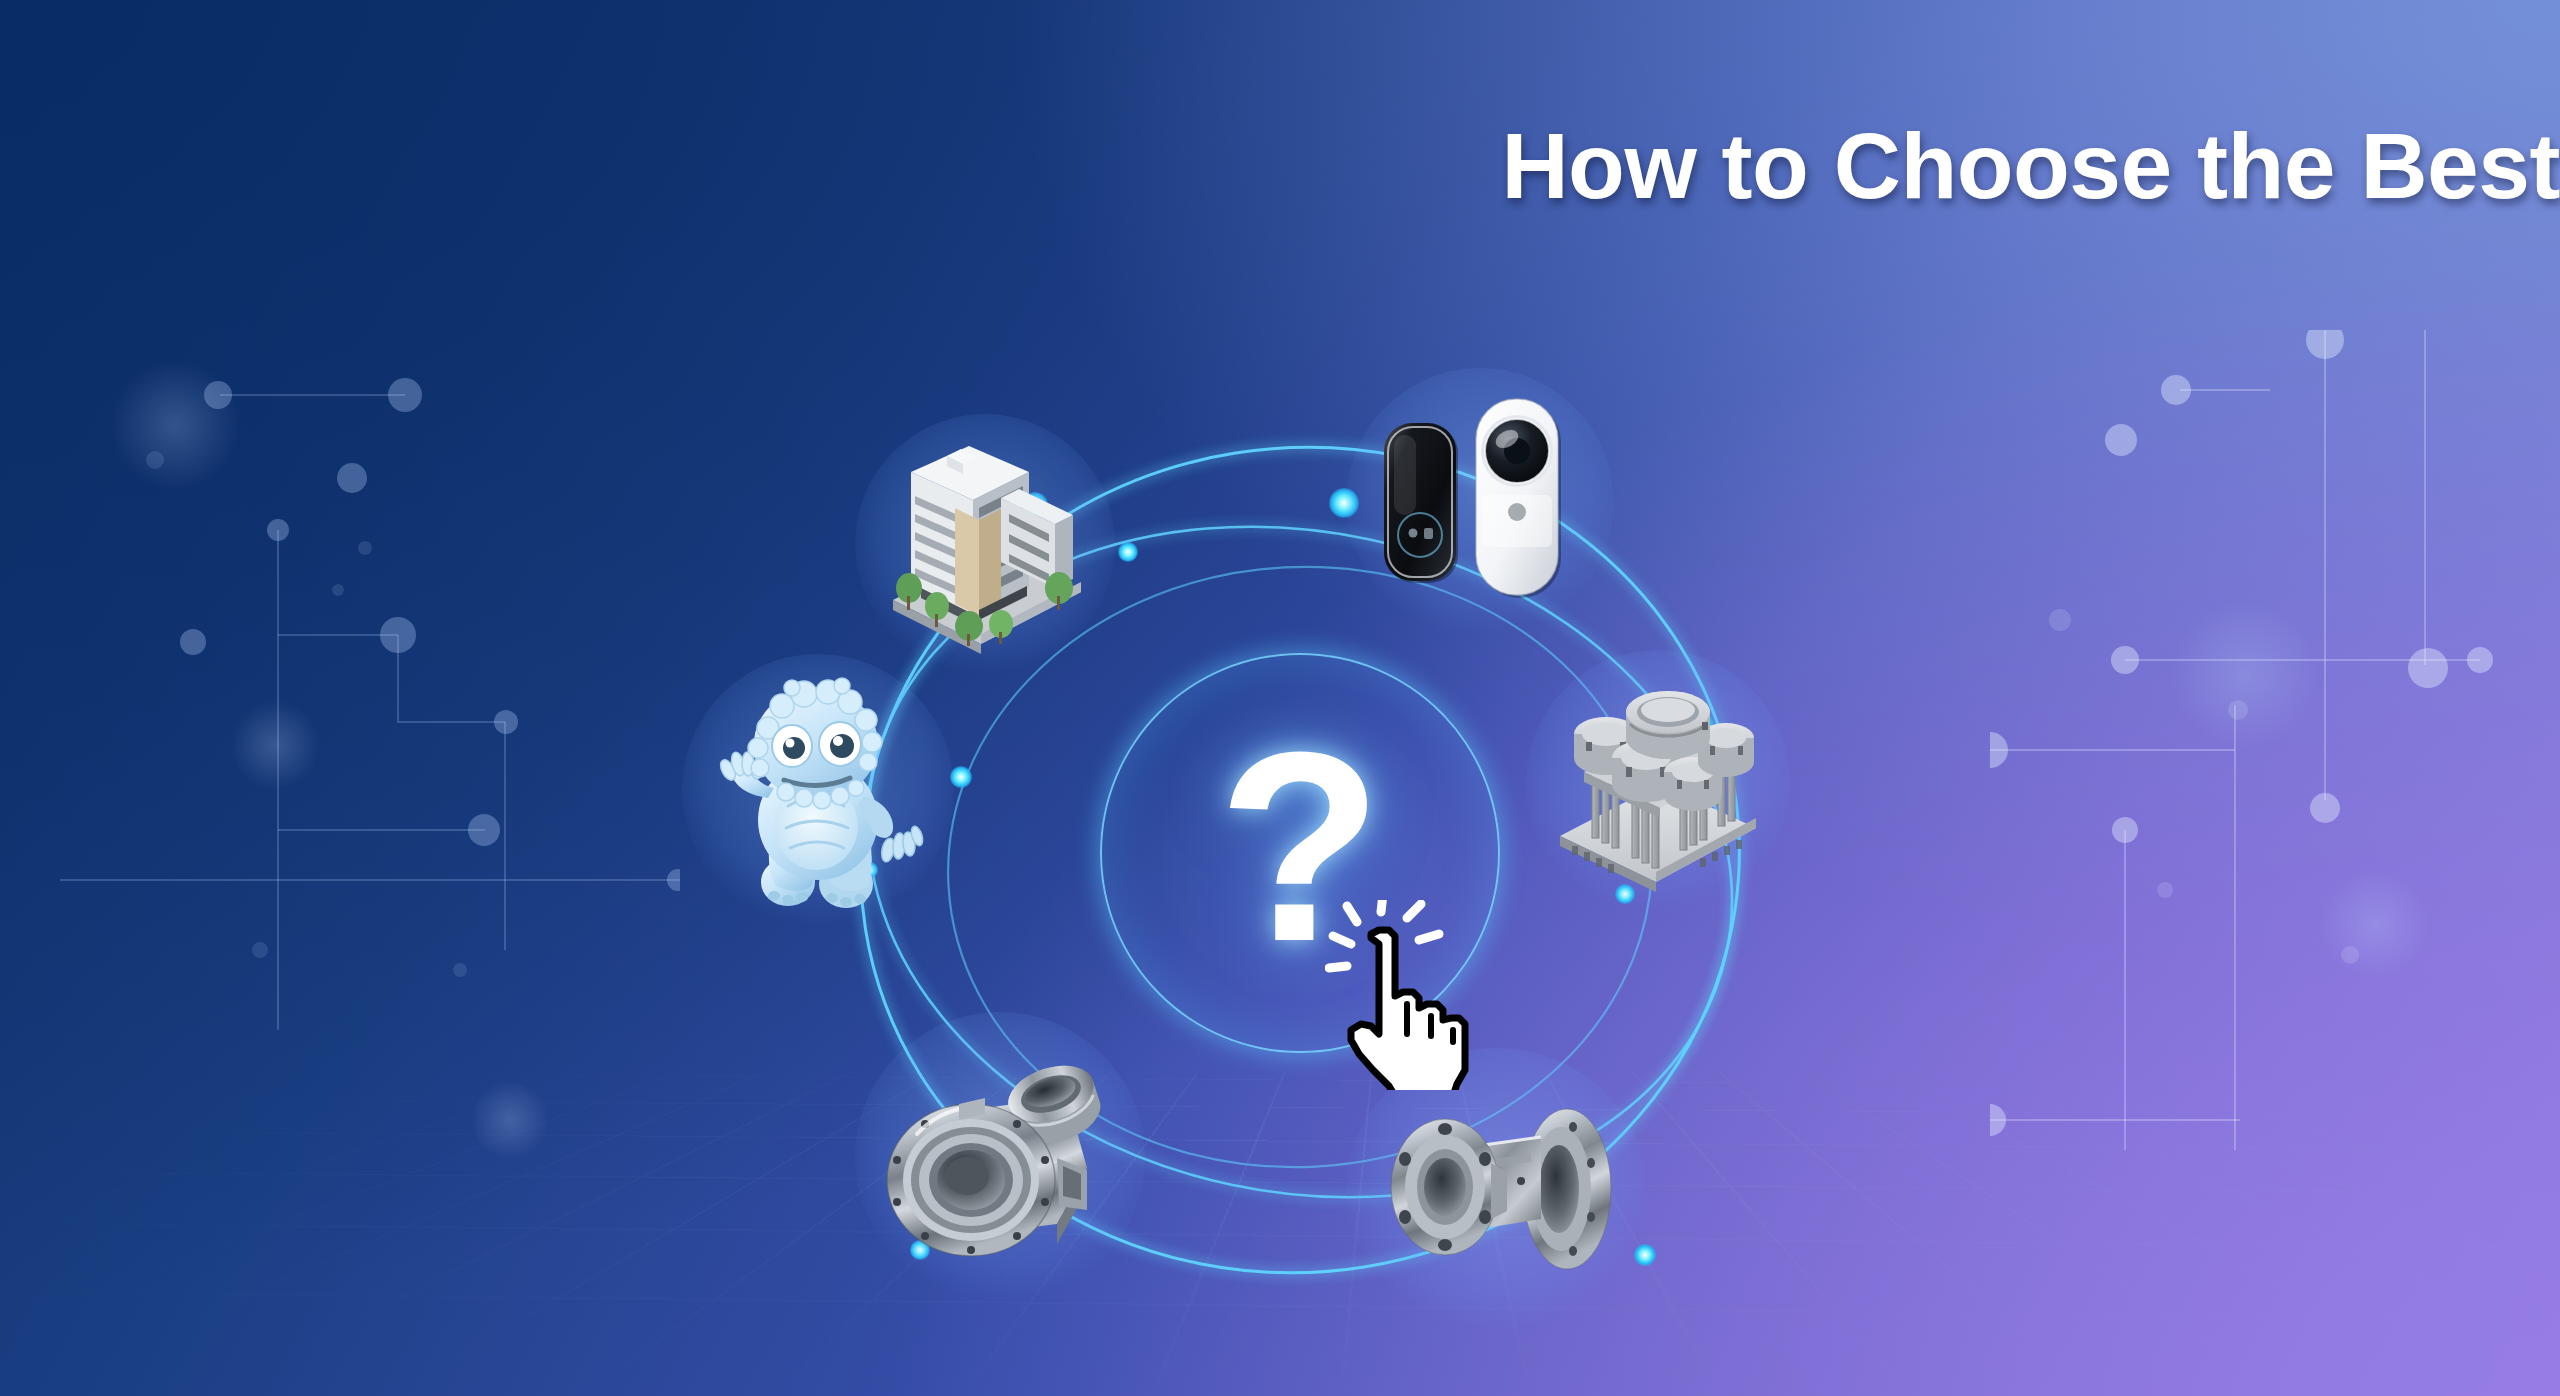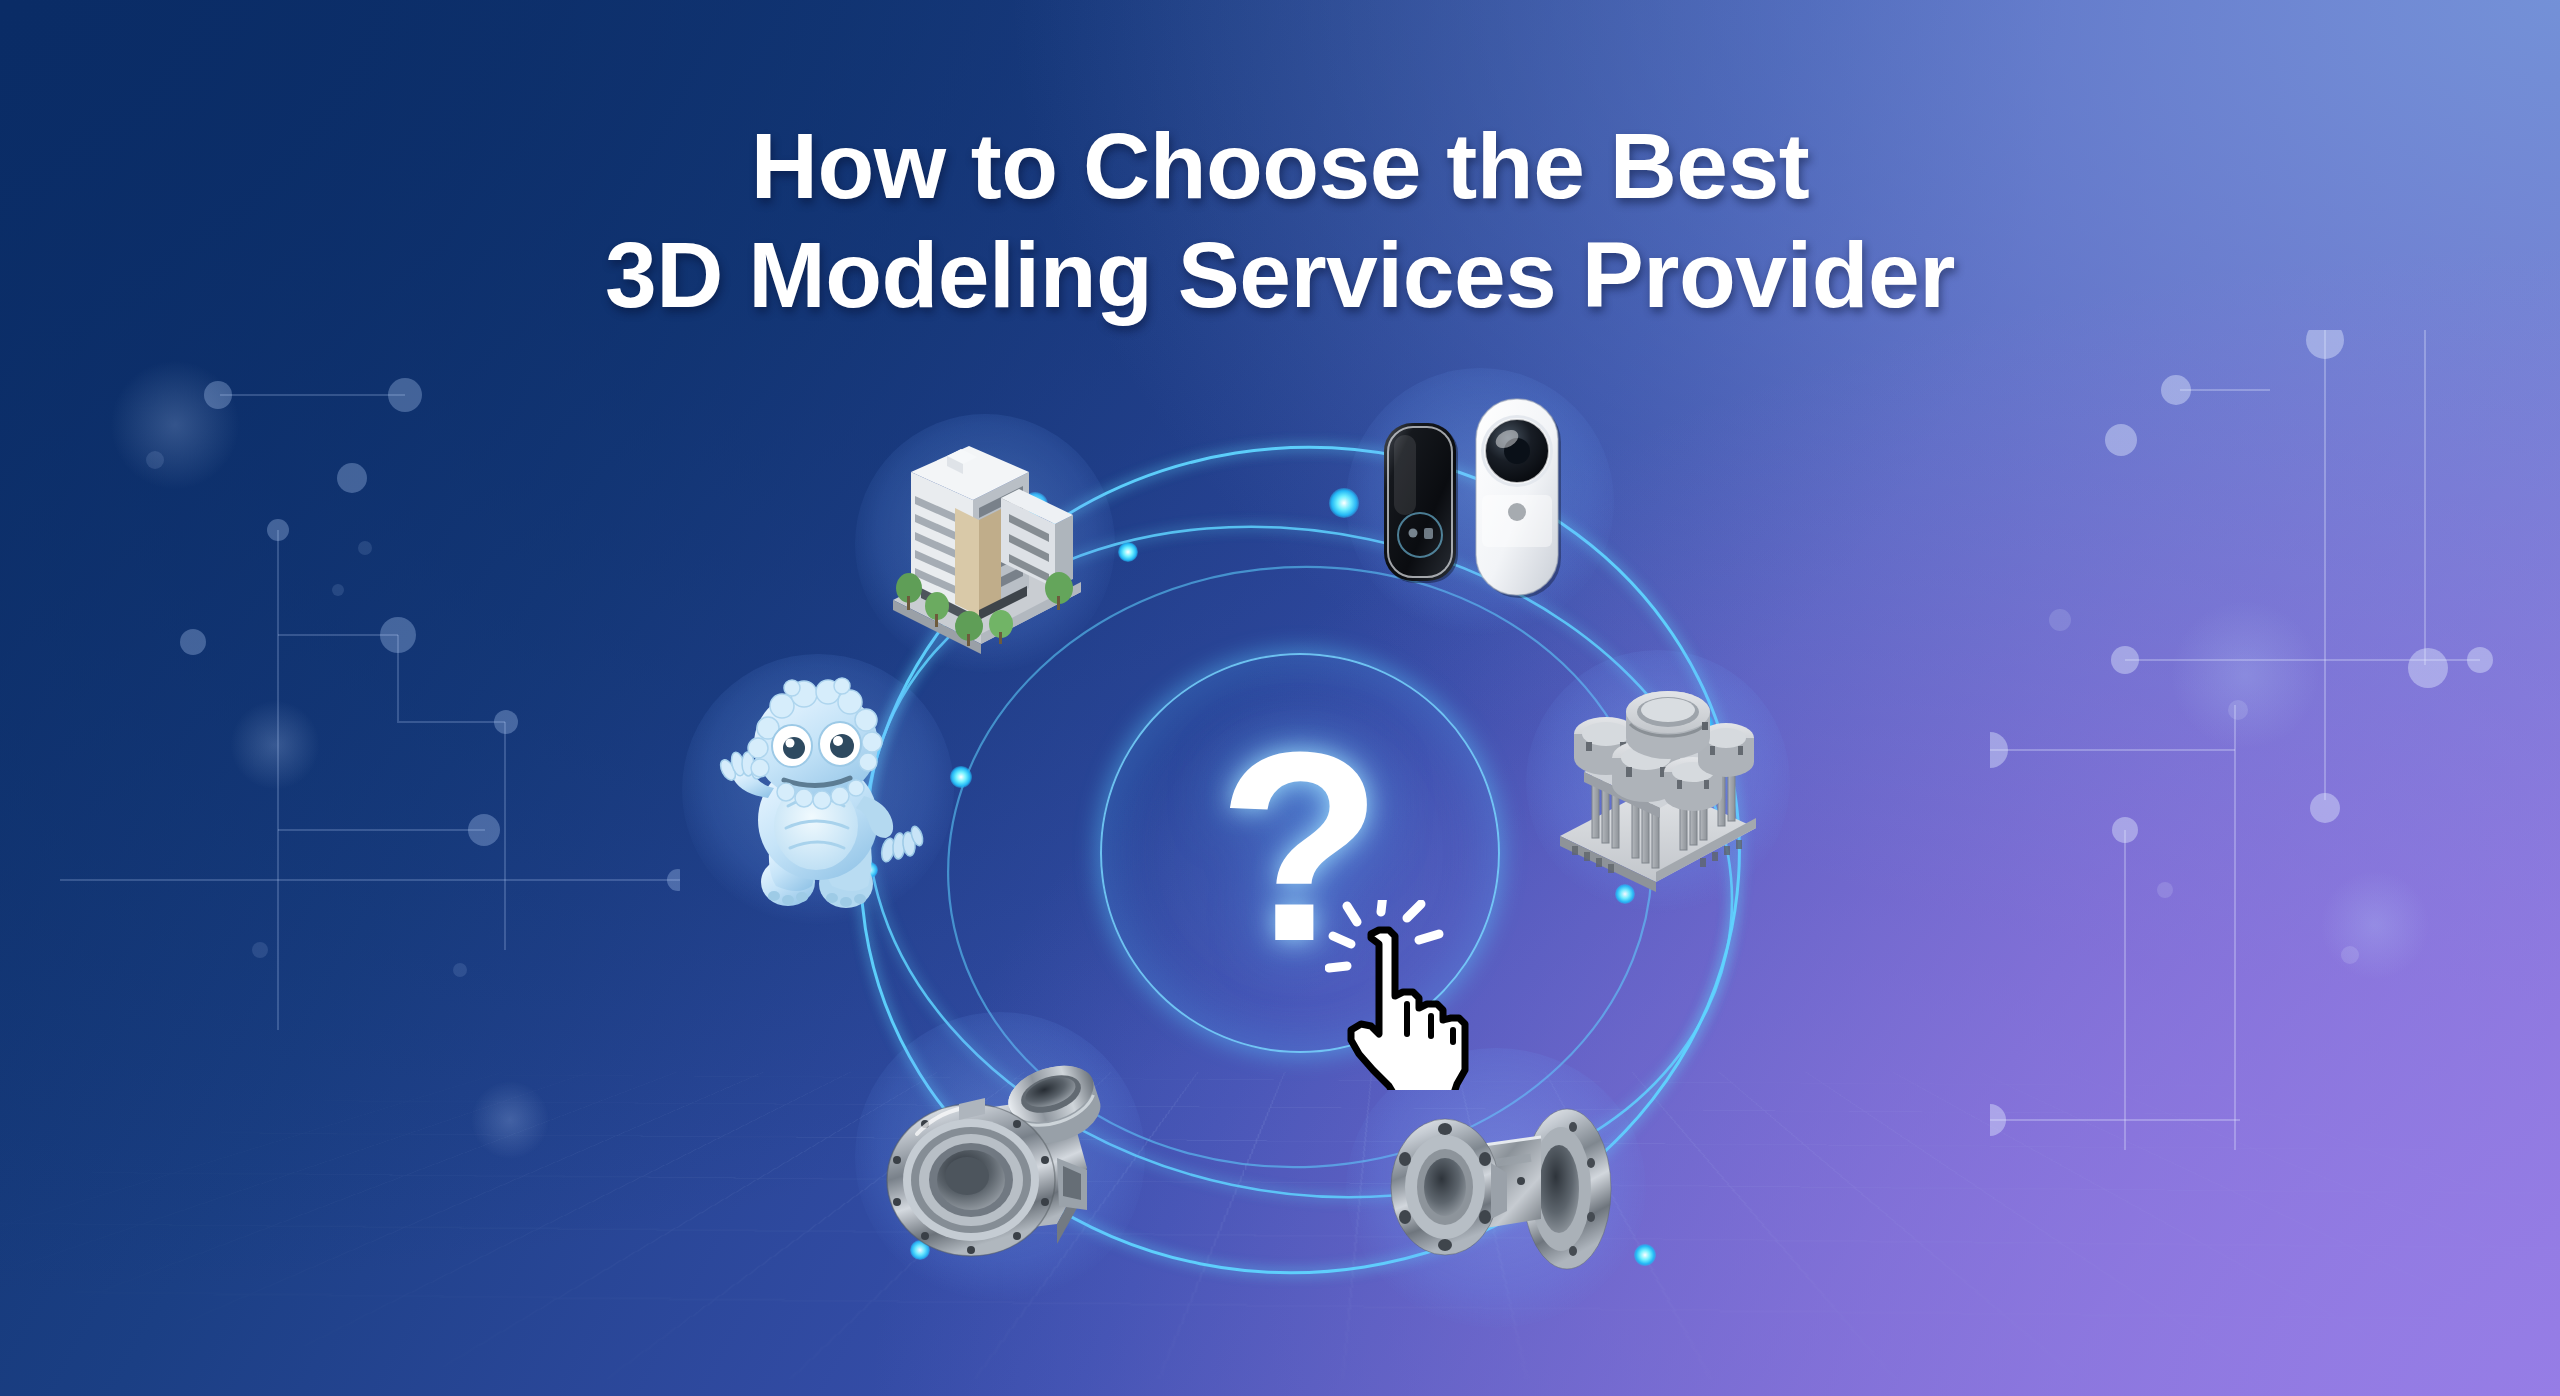--- a/index.html
+++ b/index.html
@@ -38,21 +38,21 @@
   .circuit{ position:absolute; pointer-events:none; }
   .circuit svg{ display:block; }
 
   
   .bokeh{ position:absolute; border-radius:50%; pointer-events:none;
           background:radial-gradient(circle, rgba(190,215,255,.22) 0%, rgba(190,215,255,0) 70%); }
 
   
   .title-wrap{
     position:absolute; top:112px; left:0; width:2560px;
-    text-align:center; z-index:40;
+    text-align:right; z-index:40;
   }
   .title-line{
     color:#ffffff;
     font-size:93px;
     font-weight:700;
     letter-spacing:-.5px;
     line-height:1.17;
     text-shadow:2px 5px 9px rgba(4,14,45,.45);
     white-space:nowrap;
   }
@@ -174,21 +174,20 @@
         <circle cx="70" cy="290" r="11"></circle>
         <circle cx="248" cy="380" r="10"></circle>
         <circle cx="360" cy="625" r="9"></circle>
         <circle cx="175" cy="560" r="8"></circle>
       </g>
     </svg>
   </div>
 
   <div class="title-wrap">
     <div class="title-line">How to Choose the Best</div>
-    <div class="title-line">3D Modeling Services Provider</div>
   </div>
 
   <div class="stage">
 
     <svg class="orbits" width="1180" height="980" viewBox="0 0 1180 980" fill="none">
       <defs>
         <filter id="soft" x="-35%" y="-35%" width="170%" height="170%">
           <feGaussianBlur stdDeviation="6"></feGaussianBlur>
         </filter>
       </defs>

